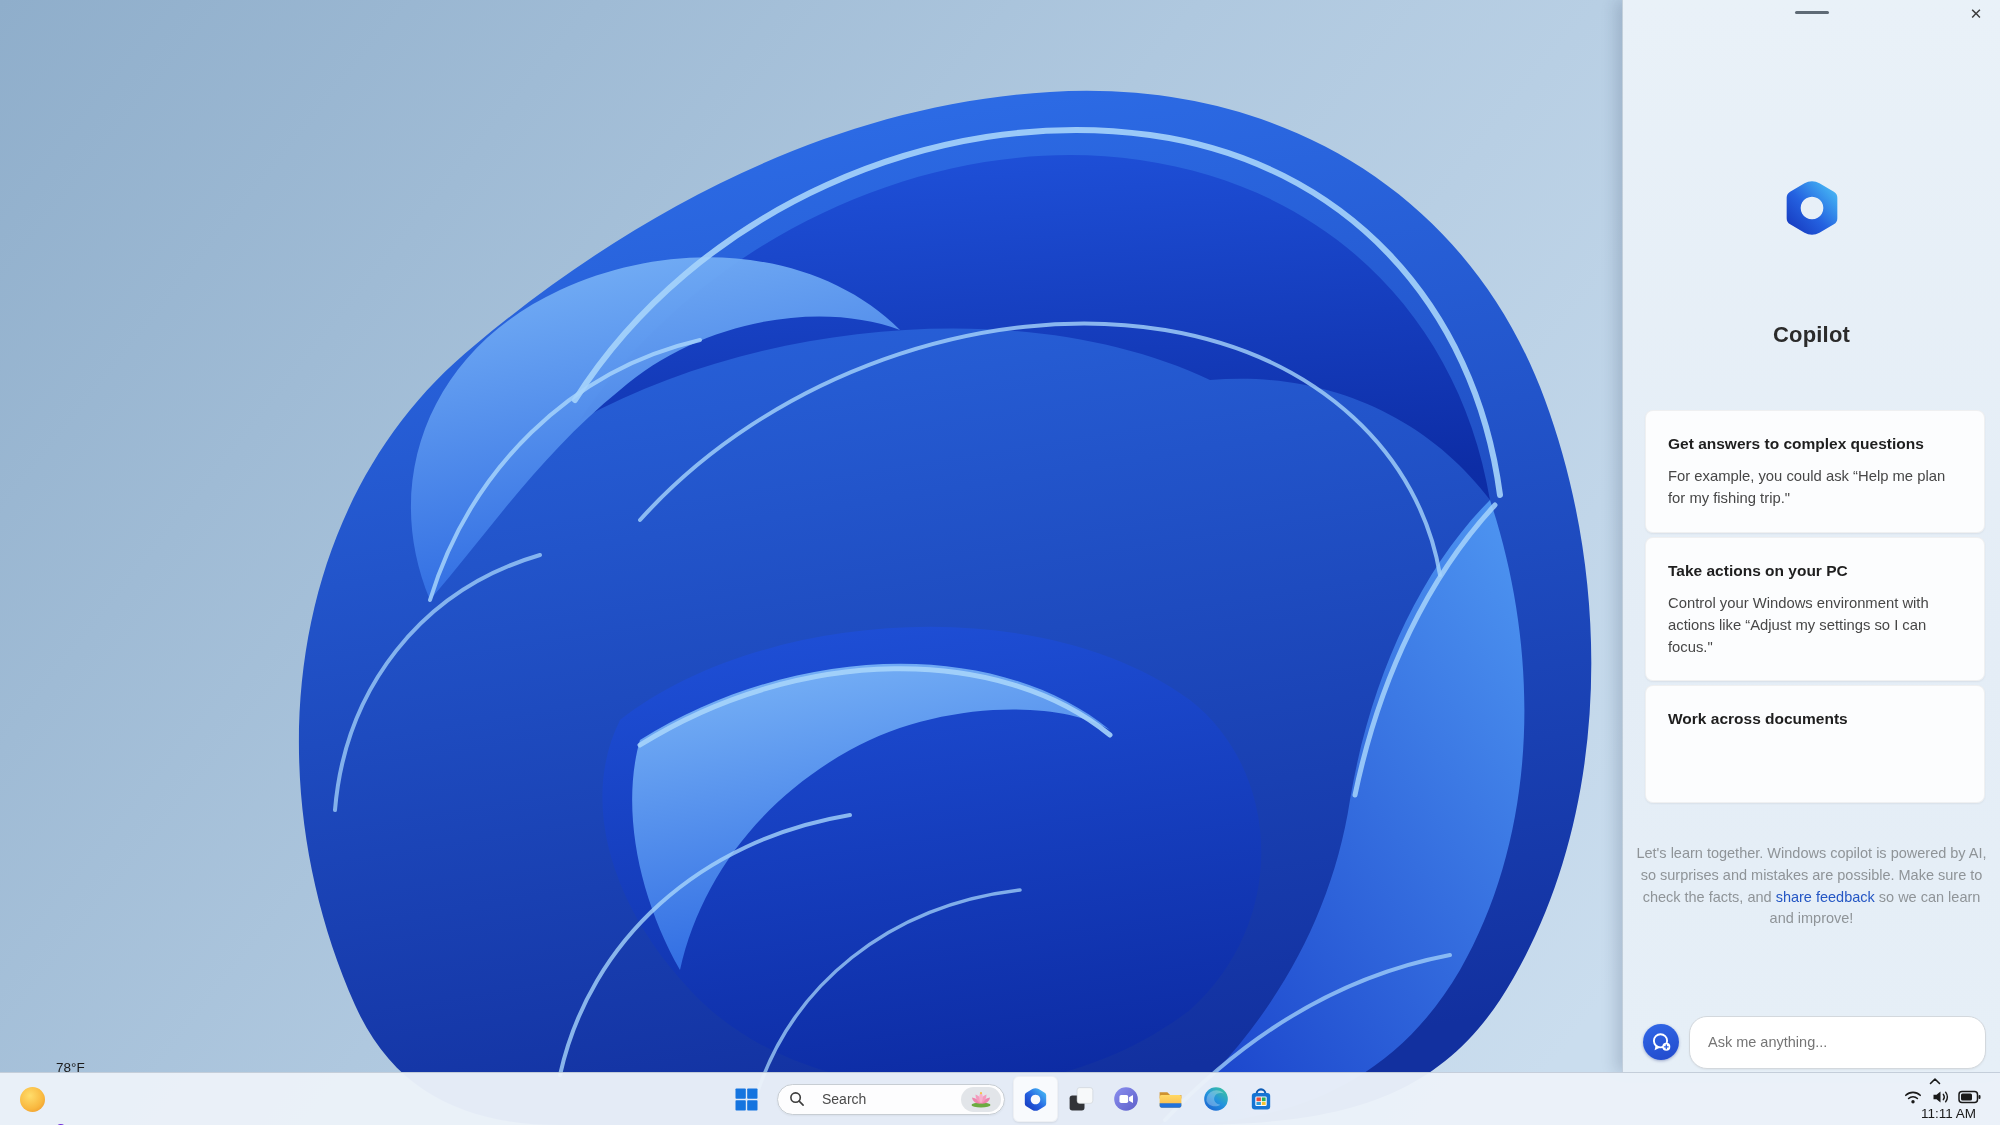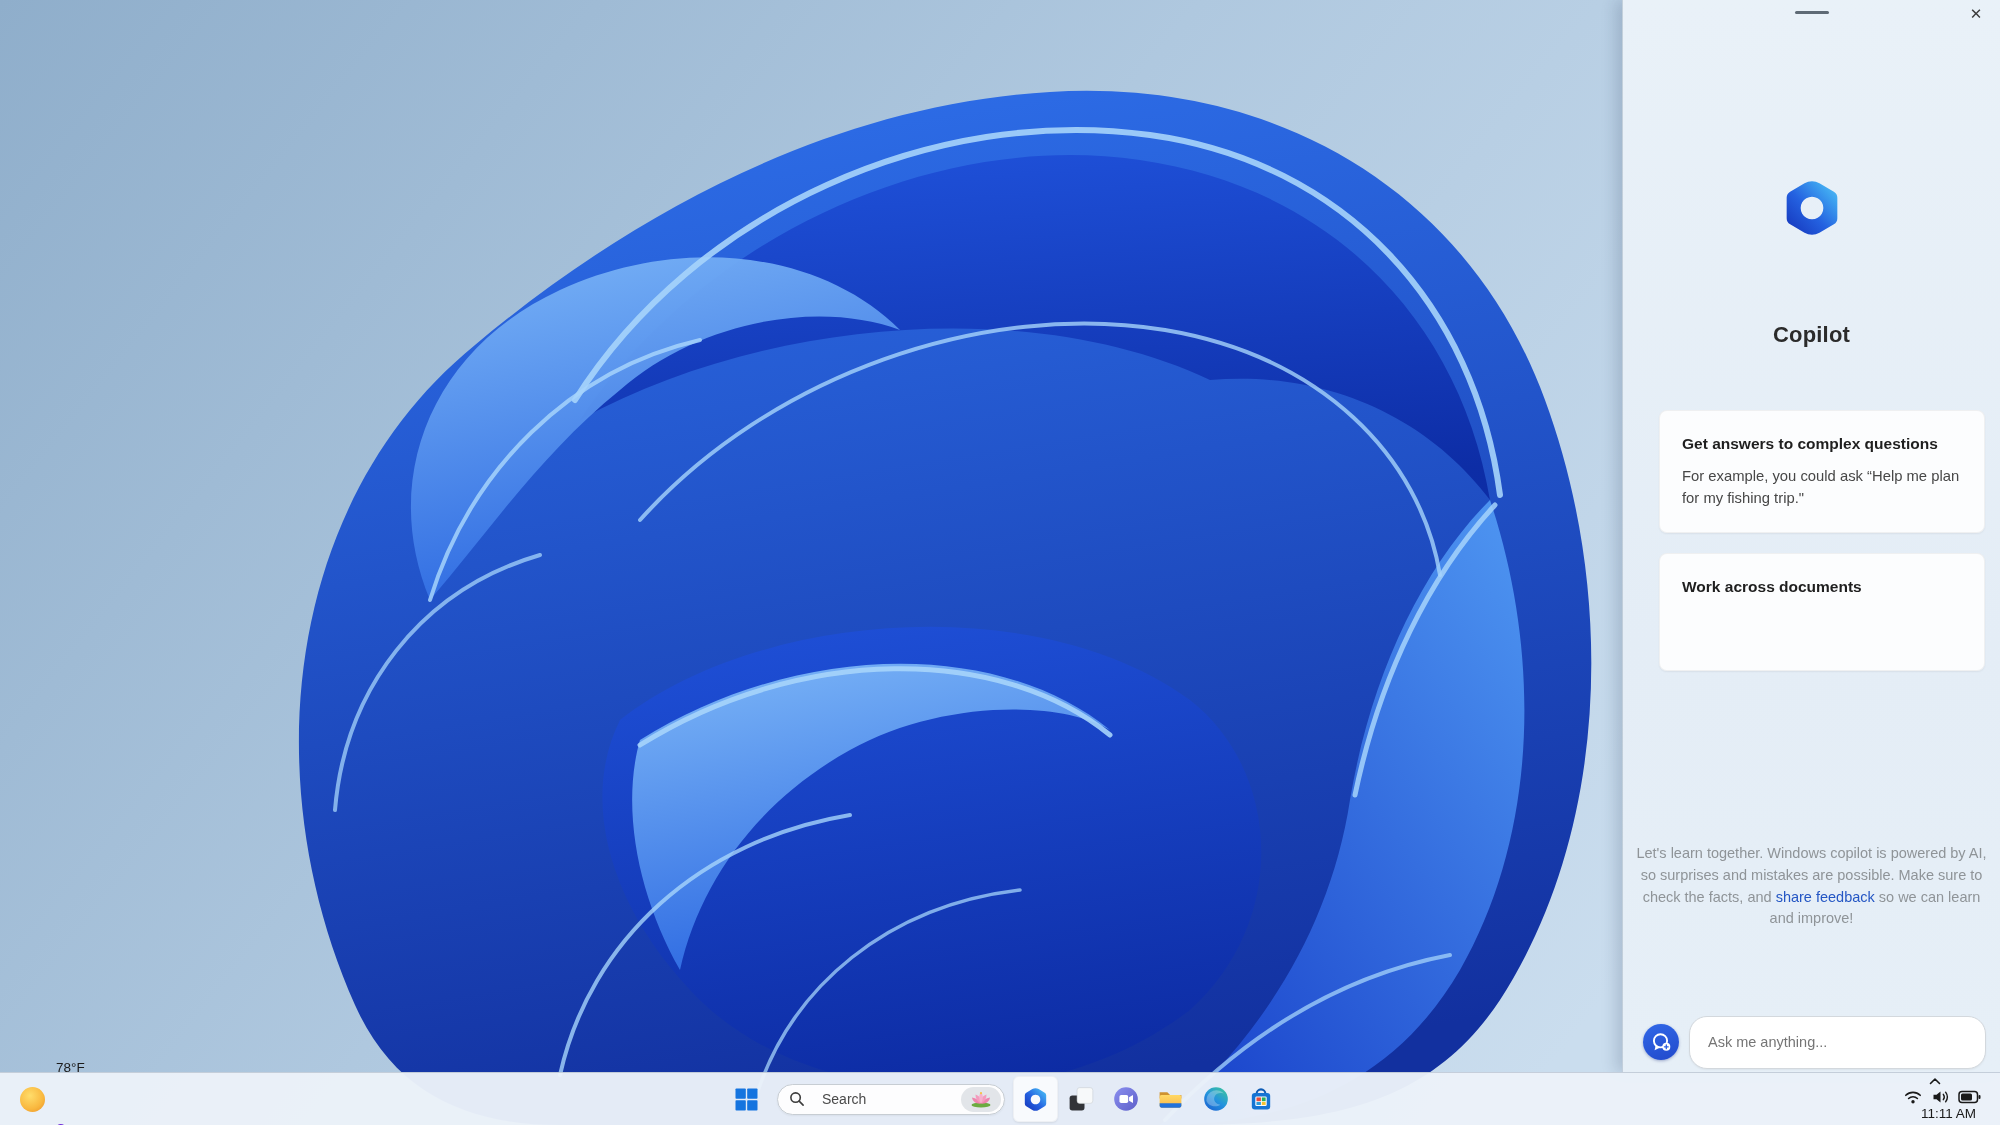--- a/index.html
+++ b/index.html
@@ -21,22 +21,22 @@
   .minimize-handle{ position:absolute; top:11px; left:50%; transform:translateX(-50%);
     width:34px; height:3px; border-radius:2px; background:#5E6A75; cursor:pointer; }
   .close-btn{ position:absolute; top:2px; right:12px; width:24px; height:24px;
     display:flex; align-items:center; justify-content:center;
     color:#3B3B3B; font-size:15px; cursor:pointer; }
   .panel-logo{ position:absolute; top:176px; left:50%; transform:translateX(-50%);
     width:64px; height:64px; }
   .panel-title{ position:absolute; top:322px; width:100%; text-align:center;
     font-size:22px; font-weight:700; color:#2B2B2B; letter-spacing:.2px; }
 
-  .cards{ position:absolute; top:410px; left:36px; right:15px;
-    display:flex; flex-direction:column; gap:20px; }
+  .cards{ position:absolute; top:410px; left:22px; right:15px;
+    display:flex; flex-direction:column; gap:4px; }
   .card{ background:rgba(252,253,254,.97); border:1px solid rgba(0,0,0,.05);
     border-radius:8px; box-shadow:0 1px 2px rgba(0,0,0,.06);
     padding:24px 21px 22px 22px; min-height:118px; }
   .card-title{ font-size:15.5px; font-weight:700; color:#1F1F1F; margin-bottom:13px; }
   .card-body{ font-size:14.8px; color:#474747; line-height:1.48; }
 
   .disclaimer{ position:absolute; top:843px; left:50%; transform:translateX(-50%);
     width:352px; text-align:center; font-size:14.5px; line-height:1.5; color:#8F9498; }
   .disclaimer .fb-link{ color:#2456C4; cursor:pointer; }
 
@@ -179,20 +179,24 @@
 
     <svg class="panel-logo" viewBox="0 0 48 48">
       <use href="#copilotLogo"></use>
     </svg>
     <div class="panel-title">Copilot</div>
 
     <div class="cards">
       <div class="card">
         <div class="card-title">Get answers to complex questions</div>
         <div class="card-body">For example, you could ask “Help me plan for my fishing trip."</div>
+      </div>
+      <div class="card">
+        <div class="card-title">Take actions on your PC</div>
+        <div class="card-body">Control your Windows environment with actions like “Adjust my settings so I can focus."</div>
       </div>
       <div class="card">
         <div class="card-title">Work across documents</div>
       </div>
     </div>
 
     <div class="disclaimer"><span>Let's learn together. Windows copilot is powered by AI, so surprises and mistakes are possible. Make sure to check the facts, and </span><span class="fb-link">share feedback</span><span> so we can learn and improve!</span></div>
 
     <div class="ask-row">
       <div class="newchat-btn">

